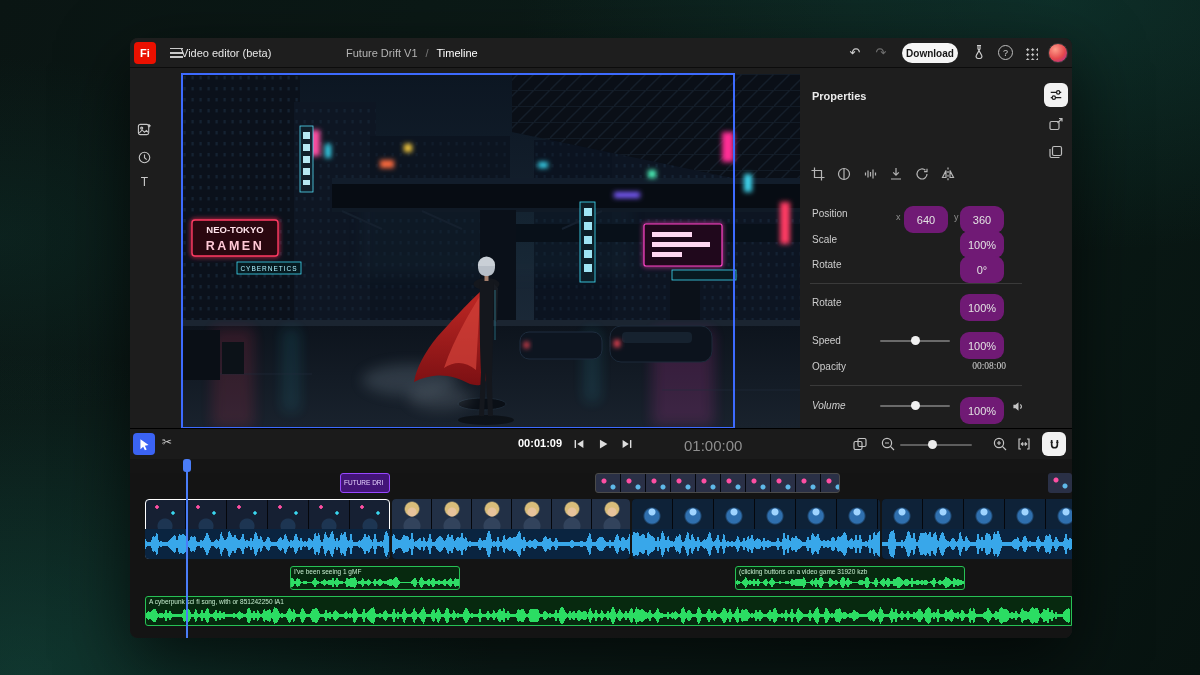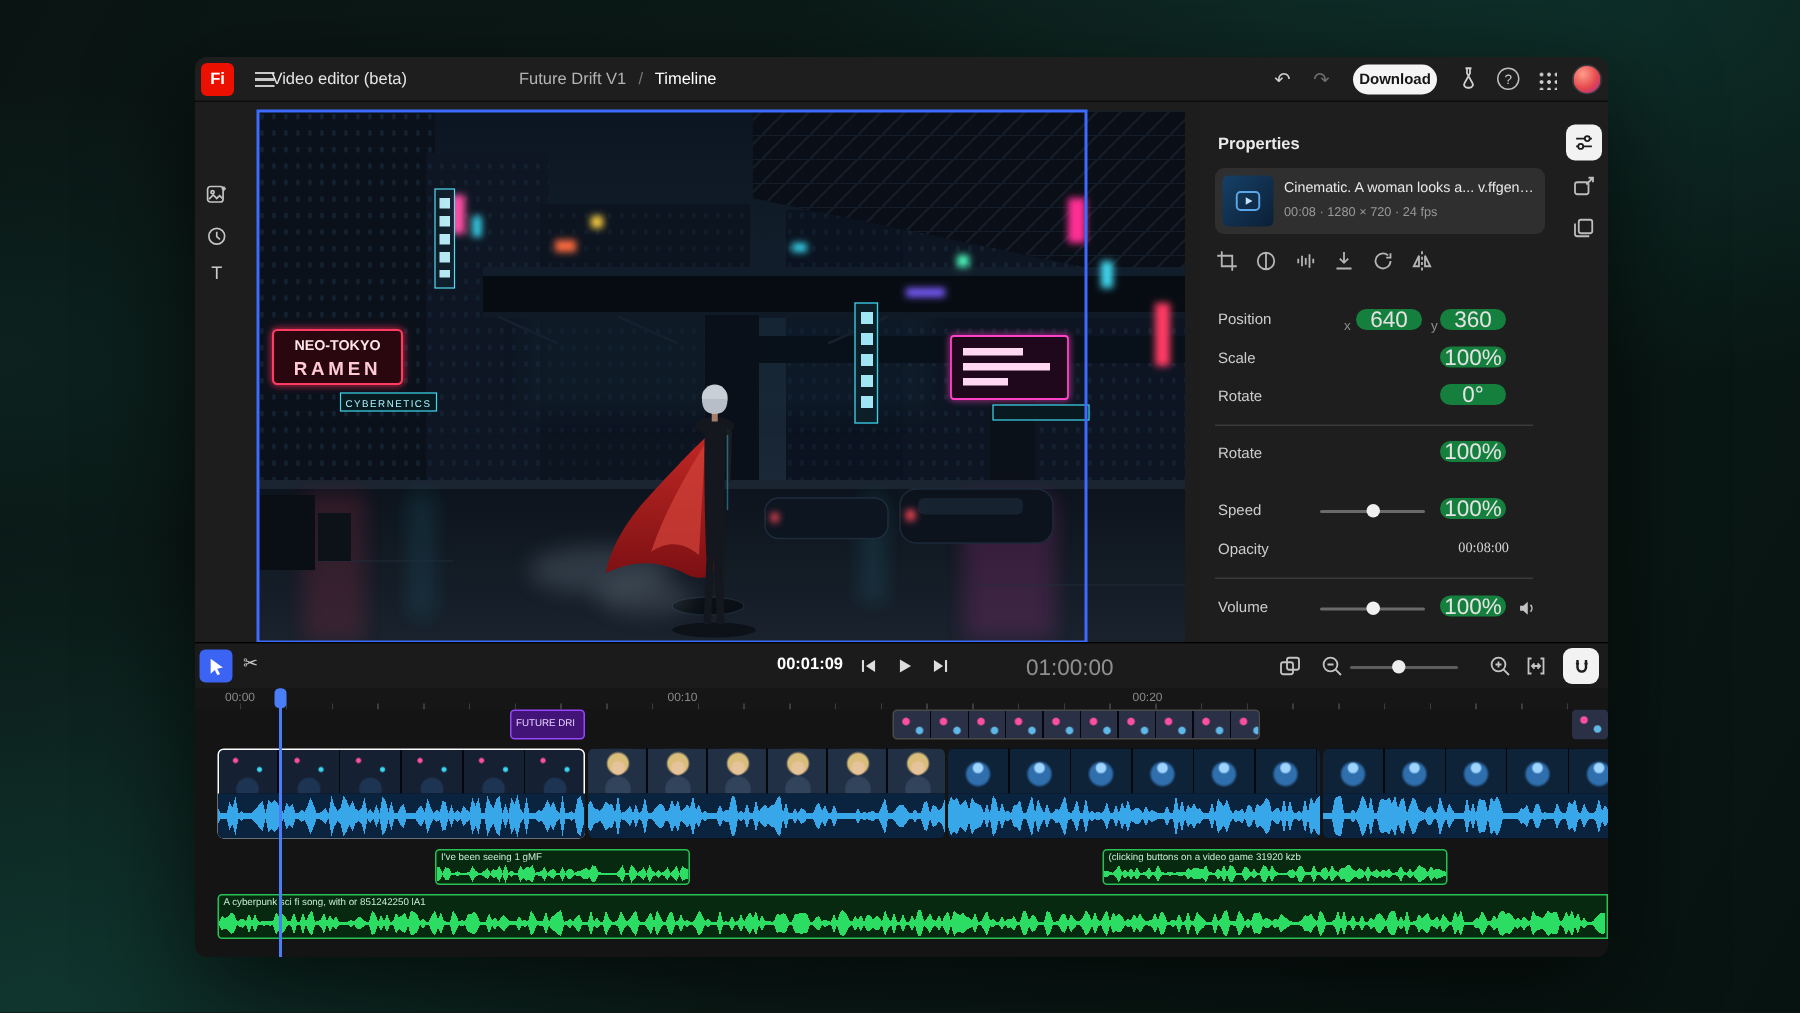--- a/index.html
+++ b/index.html
@@ -32,37 +32,37 @@
   .gridIcon { position:absolute; left:895px; top:9px; width:13px; height:13px;
     background:radial-gradient(circle, #cfcfcf 1.1px, transparent 1.4px) 0.2px 0.2px/5px 5px; }
   .avatar { position:absolute; left:918px; top:5px; width:20px; height:20px; border-radius:50%;
     background:radial-gradient(circle at 35% 30%, #ff9d8a, #e5484d 55%, #a1259f); border:1px solid #3a3a3a; }
   
   .lrail { position:absolute; left:0; top:30px; width:28px; height:360px; background:#1d1d1d; }
   .railIcon { position:absolute; left:7px; width:15px; height:15px; color:#c4c4c4; }
   .railIcon svg { display:block; }
   .ttool { font-size:12px; color:#c9c9c9; text-align:center; width:15px; }
   
-  .preview { position:absolute; left:42px; top:36px; width:552px; height:354px; background:#000;
+  .preview { position:absolute; left:52px; top:36px; width:552px; height:354px; background:#000;
     outline:2px solid #3d6bff; outline-offset:-1px; }
   .preview svg { display:block; }
   
   .props { position:absolute; left:670px; top:30px; width:240px; height:360px; background:#1e1e1e; }
   .pTitle { position:absolute; left:12px; top:22px; font-size:11px; font-weight:bold; color:#ebebeb; }
   .clipCard { position:absolute; left:10px; top:44px; width:220px; height:44px; background:#2f2f2f; border-radius:6px; }
   .clipThumb { position:absolute; left:5px; top:5px; width:34px; height:34px; border-radius:4px;
     background:linear-gradient(135deg,#164067,#0b1f35); display:flex; align-items:center; justify-content:center; }
   .clipName { position:absolute; left:46px; top:8px; width:168px; font-size:9.5px; color:#e8e8e8;
     white-space:nowrap; overflow:hidden; text-overflow:ellipsis; }
   .clipMeta { position:absolute; left:46px; top:24px; font-size:8.5px; color:#989898; white-space:nowrap; }
   .iconRow { position:absolute; left:10px; top:98px; display:flex; gap:10px; }
   .iconRow .pi { width:16px; height:16px; color:#b5b5b5; }
   .prow-label { position:absolute; left:12px; font-size:10px; color:#cdcdcd; }
   .fieldLab { position:absolute; font-size:9px; color:#8f8f8f; }
-  .field { position:absolute; height:14px; background:#15803d; border-radius:9px; font-size:15px; color:#e3e3e3;
+  .field { position:absolute; height:27px; background:#701a75; border-radius:9px; font-size:11px; color:#e3e3e3;
     display:flex; align-items:center; justify-content:center; }
   .divider { position:absolute; left:10px; width:212px; height:1px; background:#3a3a3a; }
   .slider { position:absolute; width:70px; height:9px; }
   .slider .track { position:absolute; left:0; top:4px; width:100%; height:2px; background:#6a6a6a; border-radius:1px; }
   .slider .knob { position:absolute; left:31px; top:0; width:9px; height:9px; border-radius:50%; background:#f0f0f0; }
   .durVal { position:absolute; font-size:9.5px; color:#d6d6d6; width:60px; text-align:right; }
   .spk { position:absolute; width:13px; height:13px; color:#c4c4c4; }
   
   .rrail { position:absolute; left:910px; top:30px; width:32px; height:360px; background:#1e1e1e; }
   .rbtnActive { position:absolute; left:4px; top:15px; width:24px; height:24px; background:#f2f2f2; border-radius:6px;
@@ -319,30 +319,20 @@
           <path d="M0 16 C 0 24 4 26 8.5 26 C 13 26 17 24 17 16" fill="#b7bec7"></path>
           <path d="M17 40 L17 90" stroke="#45d6f2" stroke-width="1" opacity="0.4"></path>
         </g>
         <rect x="0" y="0" width="618" height="354" fill="none"></rect>
       </svg>
     </div>
 
     <div class="props">
       <div class="pTitle">Properties</div>
 
-      <div class="clipCard">
-        <div class="clipThumb">
-          <svg width="18" height="18" viewBox="0 0 18 18" fill="none">
-              <rect x="1.5" y="3" width="15" height="12" rx="2.5" stroke="#5aa7e8" stroke-width="1.3"></rect>
-              <path d="M7.5 6.5l4.5 2.5-4.5 2.5z" fill="#bfe2ff"></path>
-            </svg>
-        </div>
-        <div class="clipName">Cinematic. A woman looks a... v.ffgenvid</div>
-        <div class="clipMeta">00:08 · 1280 × 720 · 24 fps</div>
-      </div>
 
       <div class="iconRow">
         <span class="pi"><svg width="16" height="16" viewBox="0 0 16 16" fill="none" stroke="currentColor" stroke-width="1.2">
               <path d="M4.5 1.5v10h10M1.5 4.5h10v10"></path>
             </svg></span>
         <span class="pi"><svg width="16" height="16" viewBox="0 0 16 16" fill="none" stroke="currentColor" stroke-width="1.2">
               <circle cx="8" cy="8" r="5.5"></circle>
               <path d="M8 2.5v11"></path>
             </svg></span>
         <span class="pi"><svg width="16" height="16" viewBox="0 0 16 16" fill="none" stroke="currentColor" stroke-width="1.2">
@@ -382,21 +372,21 @@
         <div class="track"></div>
         <div class="knob"></div>
       </div>
       <div class="field" style="left:160px; top:264px; width:44px;">100%</div>
 
       <div class="prow-label" style="top:293px;">Opacity</div>
       <div class="durVal" style="left:146px; top:293px;font-family:Liberation Serif, serif;">00:08:00</div>
 
       <div class="divider" style="top:317px;"></div>
 
-      <div class="prow-label" style="top:332px;">Volume</div>
+      <div class="prow-label" style="top:332px;font-style:italic;">Volume</div>
       <div class="slider" style="left:80px; top:333px;">
         <div class="track"></div>
         <div class="knob"></div>
       </div>
       <div class="field" style="left:160px; top:329px; width:44px;">100%</div>
       <div class="spk" style="left:212px; top:331px;">
         <svg width="13" height="13" viewBox="0 0 14 14" fill="currentColor">
             <path d="M1.5 5.2v3.6h2.3L7 11.6V2.4L3.8 5.2H1.5z"></path>
             <path d="M9 4.6a3.4 3.4 0 0 1 0 4.8" stroke="currentColor" stroke-width="1.1" fill="none"></path>
           </svg>
@@ -482,26 +472,20 @@
             </svg>
         </div>
         <div class="magBtn">
           <svg width="13" height="13" viewBox="0 0 16 16" fill="none" stroke="currentColor" stroke-width="2">
               <path d="M4.5 2.5v6a3.5 3.5 0 0 0 7 0v-6"></path>
               <path d="M3.2 5.4h2.6M10.2 5.4h2.6" stroke-width="1.4"></path>
             </svg>
         </div>
       </div>
 
-      <div class="ruler">
-        <div class="ticks"></div>
-        <div class="rlab" style="left:13px;">00:00</div>
-        <div class="rlab" style="left:308px;">00:10</div>
-        <div class="rlab" style="left:618px;">00:20</div>
-      </div>
 
       <div class="tracks">
 
         <div class="clip txtClip" style="left:210px; top:0px; width:50px; height:20px;">FUTURE DRI</div>
         <div class="clip strip-mixed" style="left:465px; top:0px; width:245px; height:20px; border:1px solid #4a4a4a;"></div>
         <div class="clip strip-mixed" style="left:918px; top:0px; width:24px; height:20px;"></div>
 
         <div class="vclip selClip" style="left:15px; width:245px;">
           <div class="film strip-city"></div>
           <div class="aud">

